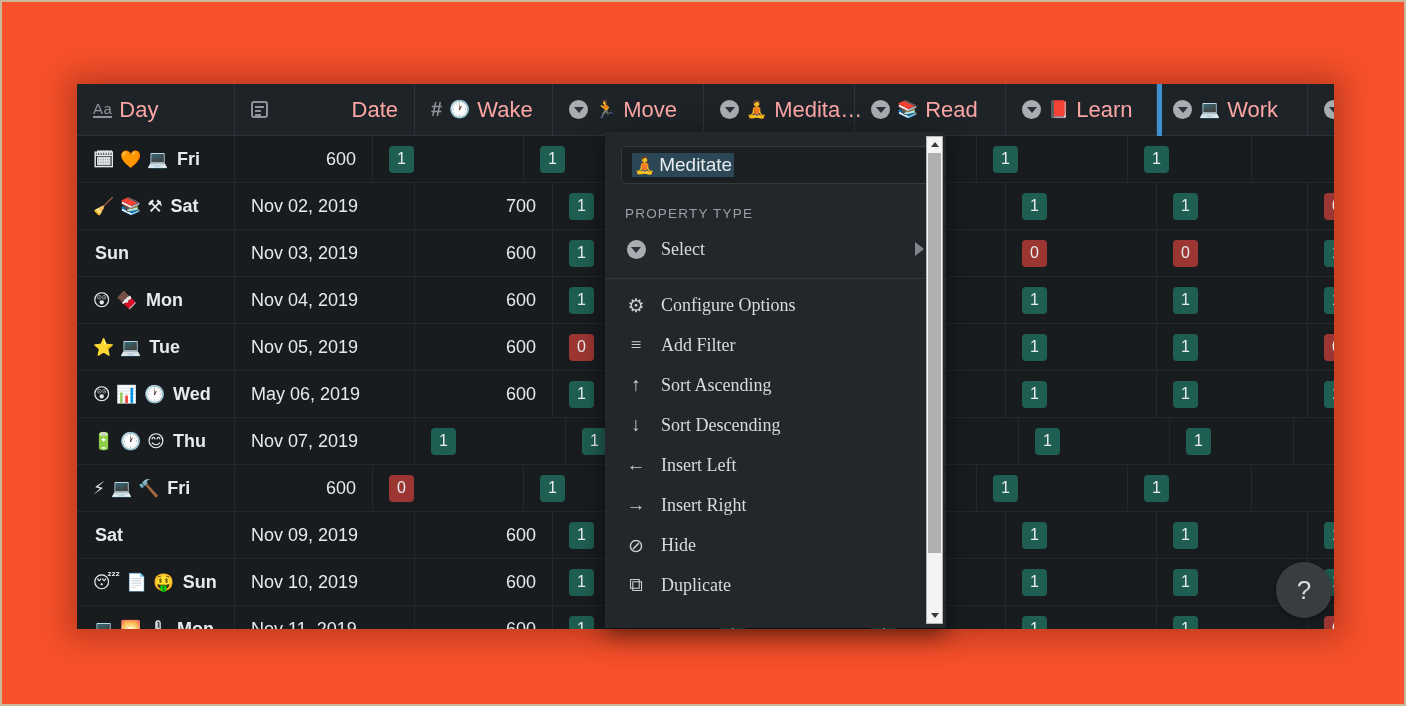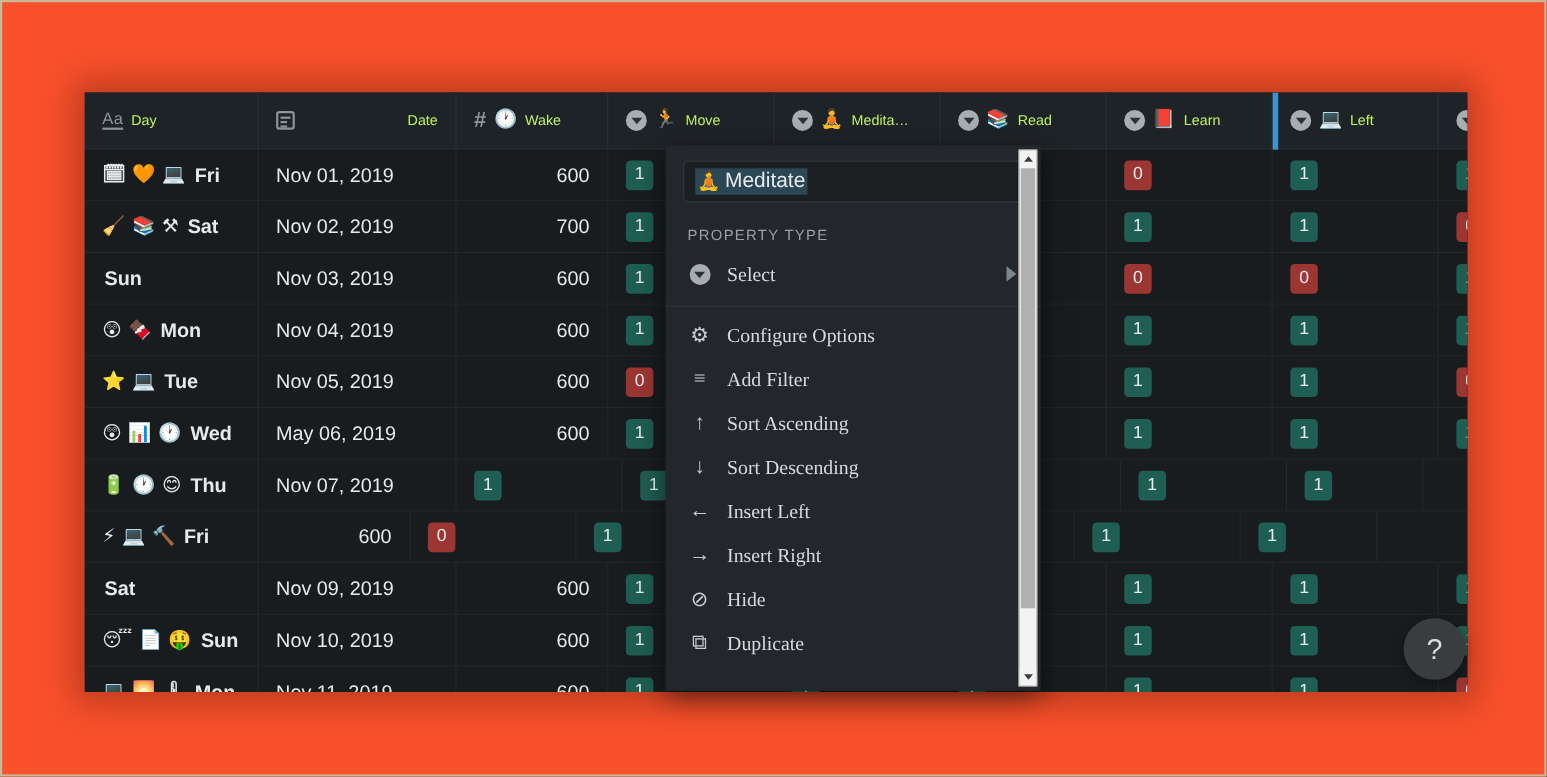--- a/index.html
+++ b/index.html
@@ -41,21 +41,21 @@
     align-items: center;
     gap: 7px;
     padding: 0 16px;
     border-right: 1px solid #2b3136;
     color: #b9bec3;
     font-size: 18px;
     white-space: nowrap;
     flex: none;
     position: relative;
   }
-  .th-label { color: #bef264; font-size: 13px; }
+  .th-label { color: #fca5a5; font-size: 22px; }
 
   .col-day   { width: 158px; }
   .col-date  { width: 180px; justify-content: space-between; }
   .col-wake  { width: 138px; }
   .col-gen   { width: 151px; }
   .col-last  { width: 124px; }
 
   
   .aa {
     font-size: 15px;
@@ -297,39 +297,38 @@
     <div class="th col-gen">
       <span class="selcirc"></span>
       <span class="emo">📕</span>
       <span class="th-label">Learn</span>
     </div>
 
     <div class="th col-gen">
       <span class="resize-bar"></span>
       <span class="selcirc"></span>
       <span class="emo">💻</span>
-      <span class="th-label">Left</span>
+      <span class="th-label">Work</span>
     </div>
 
     <div class="th col-last">
       <span class="selcirc"></span>
 
       <span class="th-label"></span>
     </div>
   </div>
 
   <div class="tbody" id="tbody">
       <div class="tr">
         <div class="td day col-day">
           <span class="emo">🗓</span>
           <span class="emo">🧡</span>
           <span class="emo">💻</span>
           <span class="daytxt">Fri</span>
         </div>
-        <div class="td col-date">Nov 01, 2019</div>
         <div class="td right col-wake">600</div>
         <div class="td col-gen">
           <span class="pill v1">1</span>
         </div>
         <div class="td col-gen">
           <span class="pill v1">1</span>
         </div>
         <div class="td col-gen">
           <span class="pill v1">1</span>
         </div>

